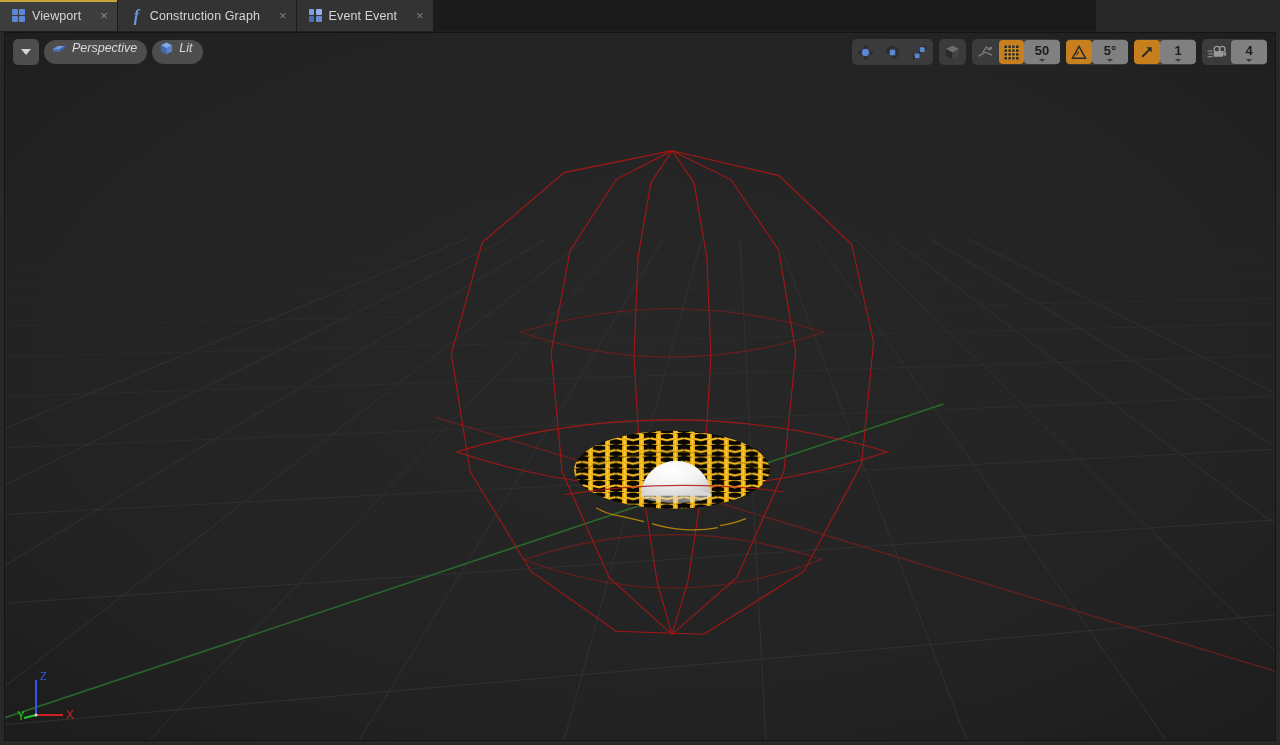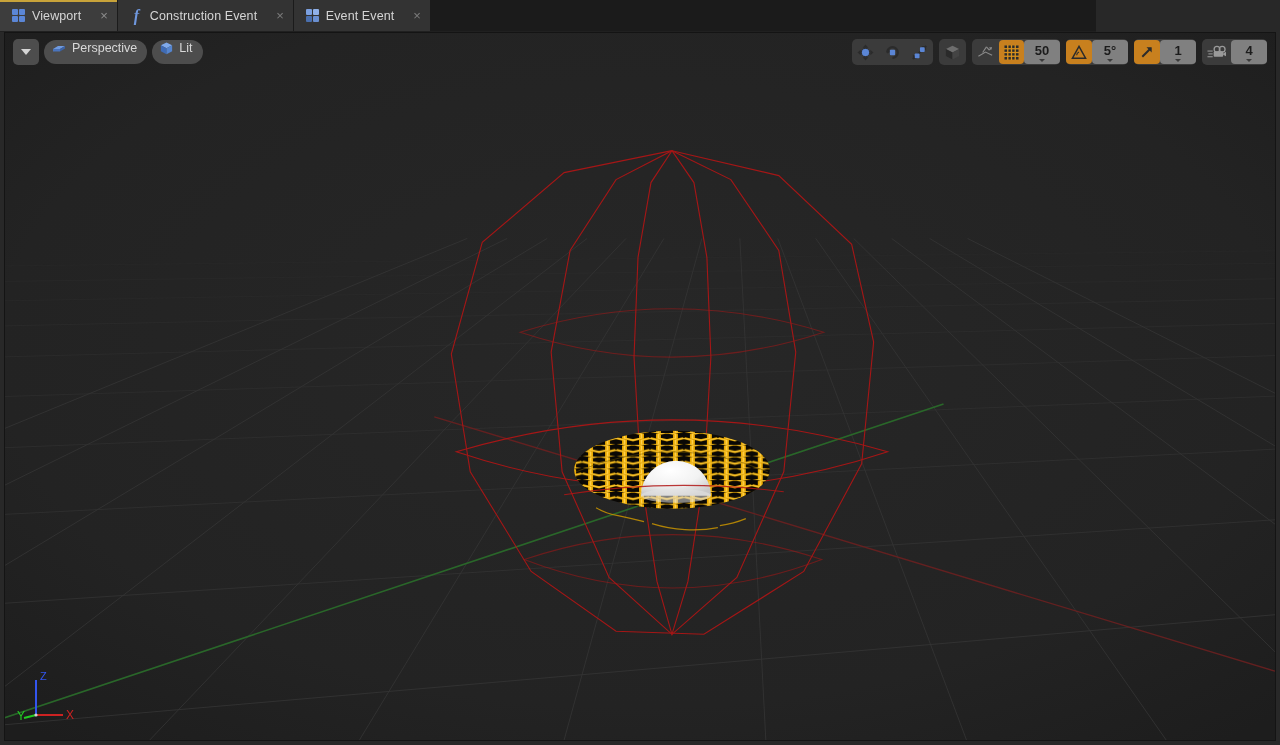--- a/index.html
+++ b/index.html
@@ -142,20 +142,21 @@
     padding: 0 5px;
     border-radius: 4px;
     background: transparent;
     cursor: pointer;
   }
   .tb-btn.pill {
     background: #4d4d4d;
     border-radius: 12px;
     height: 24px;
     padding: 0 10px 8px 7px;
+    font-style: italic;
   }
   .tb-btn.on { background: #c8801e; }
   .tb-label {
     font-size: 12.5px;
     color: #d8d8d8;
     white-space: nowrap;
   }
   .tb-val {
     background: #808080;
     color: #1c1c1c;
@@ -224,21 +225,21 @@
           <i></i>
           <i></i>
           <i></i>
         </span>
       <span class="tab-label">Viewport</span>
       <span class="tab-close">×</span>
     </div>
 
     <div class="tab">
       <span class="ico-fx">f</span>
-      <span class="tab-label">Construction Event</span>
+      <span class="tab-label">Construction Graph</span>
       <span class="tab-close">×</span>
     </div>
 
     <div class="tab">
       <span class="ico-grid4 alt">
           <i></i>
           <i></i>
           <i></i>
           <i></i>
         </span>

